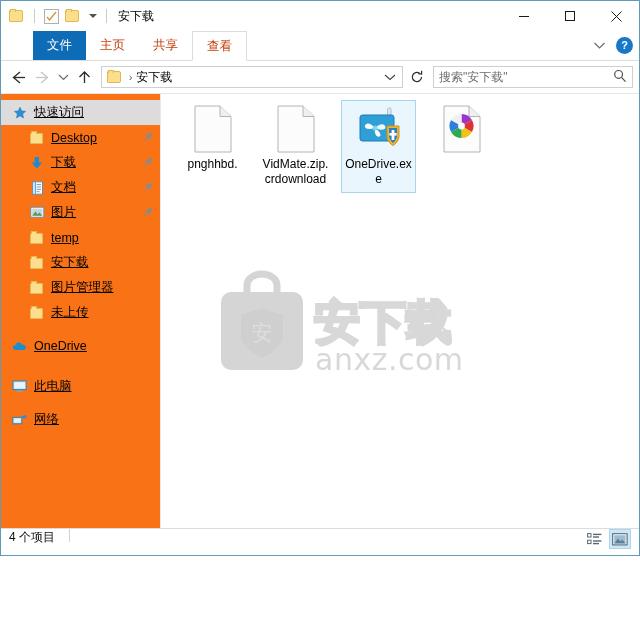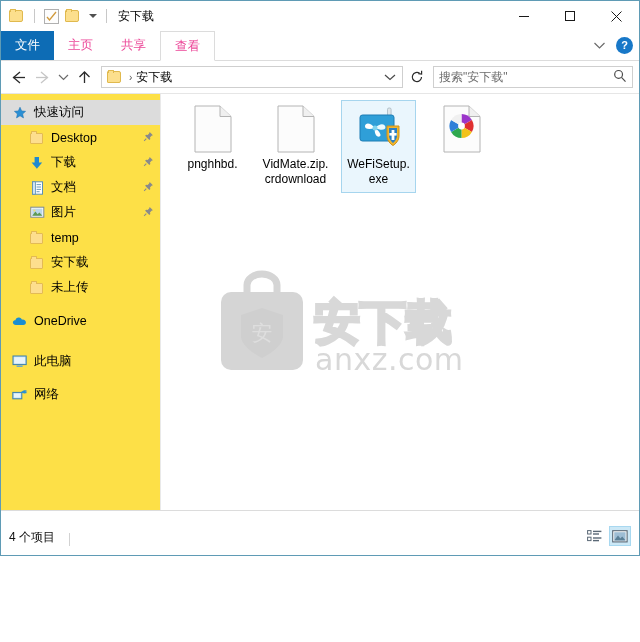--- a/index.html
+++ b/index.html
@@ -112,28 +112,29 @@
 
   
   .ribbon {
     height: 29px;
     flex: 0 0 29px;
     display: flex;
     align-items: stretch;
     background: #ffffff;
     border-bottom: 1px solid #dcdcdc;
     position: relative;
+    padding-left: 32px;
   }
   .tab {
     display: flex;
     align-items: center;
     justify-content: center;
     padding: 0 14px;
     font-size: 12.5px;
-    color: #ec4899;
+    color: #c2410c;
     box-sizing: border-box;
     cursor: default;
   }
   .tab.file {
     background: #0d6cb5;
     color: #ffffff;
     min-width: 52px;
   }
   .tab.active {
     border: 1px solid #dcdcdc;
@@ -237,25 +238,26 @@
   
   .body-area {
     flex: 1;
     display: flex;
     min-height: 0;
     border-top: 1px solid #e6e6e6;
   }
   .sidebar {
     width: 159px;
     flex: 0 0 159px;
-    background: #fde047;
+    background: #f97316;
     border-right: 1px solid #e9e9e9;
     padding-top: 6px;
     overflow: hidden;
     position: relative;
+    text-decoration: underline;
   }
   .nav-row {
     height: 25px;
     display: flex;
     align-items: center;
     font-size: 12.5px;
     color: #000;
     padding-right: 6px;
     position: relative;
     box-sizing: border-box;
@@ -363,22 +365,22 @@
     opacity: 1;
     pointer-events: none;
   }
 
   
   .statusbar {
     height: 26px;
     flex: 0 0 26px;
     border-top: 1px solid #dcdcdc;
     display: flex;
-    align-items: flex-end;
-    padding: 9px 8px;
+    align-items: flex-start;
+    padding: 0 8px;
     background: #ffffff;
     font-size: 12px;
     color: #111;
   }
   .status-sep {
     width: 1px;
     height: 13px;
     background: #d2d2d2;
     margin-left: 14px;
   }
@@ -598,20 +600,26 @@
         <span class="nav-label">temp</span>
       </div>
 
       <div class="nav-row depth1">
         <span class="nav-ico">
             <span class="folder-ico"></span>
           </span>
         <span class="nav-label">安下载</span>
       </div>
 
+      <div class="nav-row depth1">
+        <span class="nav-ico">
+            <span class="folder-ico"></span>
+          </span>
+        <span class="nav-label">图片管理器</span>
+      </div>
 
       <div class="nav-row depth1">
         <span class="nav-ico">
             <span class="folder-ico"></span>
           </span>
         <span class="nav-label">未上传</span>
       </div>
 
       <div class="nav-row depth0" style="margin-top:8px;">
         <span class="nav-ico">
@@ -678,21 +686,21 @@
               <path d="M19 22 C14 16 9.5 16.5 9 20 C8.6 22.8 12.6 24 19 22 Z" fill="#ffffff"></path>
               <path d="M19 22 C24 16.5 29 17.5 29.4 21 C29.8 24 25.5 25 19 22 Z" fill="#eafaff"></path>
               <path d="M19 22 C18 27 20 31 23.2 30.6 C26 30.2 24 25.4 19 22 Z" fill="#ffffff"></path>
               <circle cx="19" cy="22" r="2.5" fill="#7fd4ef"></circle>
               <path d="M31 20 L43 20 L43 30 C43 36 37 39.6 37 39.6 C37 39.6 31 36 31 30 Z" fill="#f0b52e" stroke="#cf9218" stroke-width="1"></path>
               <path d="M33 22 L41 22 L41 29.6 C41 34.2 37 37 37 37 C37 37 33 34.2 33 29.6 Z" fill="#2b7fc4"></path>
               <rect x="35.6" y="24" width="2.8" height="10" fill="#ffffff"></rect>
               <rect x="33.4" y="27" width="7.2" height="2.6" fill="#ffffff"></rect>
             </svg>
           </div>
-          <div class="item-label">WeFiSetup.exe</div>
+          <div class="item-label">OneDrive.exe</div>
         </div>
 
         <div class="item">
           <div class="item-icon">
             <svg width="38" height="48" viewBox="0 0 38 48">
               <path d="M1 1 L26 1 L37 11.5 L37 47 L1 47 Z" fill="#fcfcfc" stroke="#b4b4b4" stroke-width="1"></path>
               <path d="M26 1 L26 11.5 L37 11.5" fill="#f0f0f0" stroke="#b4b4b4" stroke-width="1"></path>
               <g transform="translate(18.5,21)">
                 <path d="M0 0 L0 -12 A12 12 0 0 1 10.4 -6 Z" fill="#9b35c9"></path>
                 <path d="M0 0 L10.4 -6 A12 12 0 0 1 10.4 6 Z" fill="#e03030"></path>

